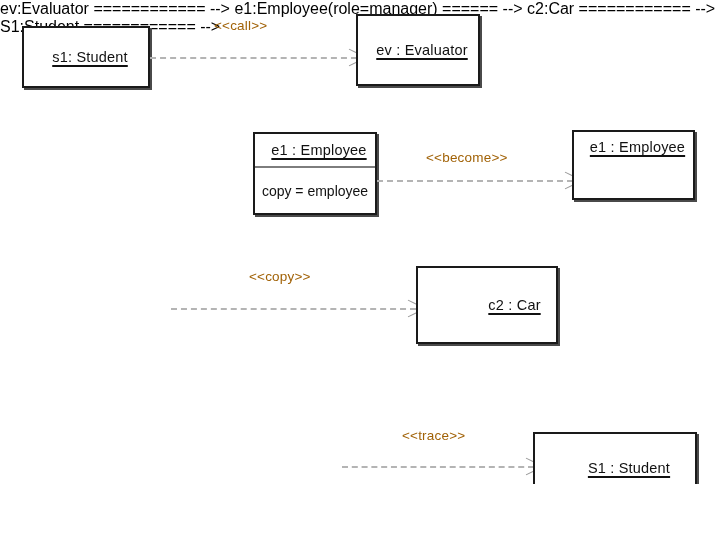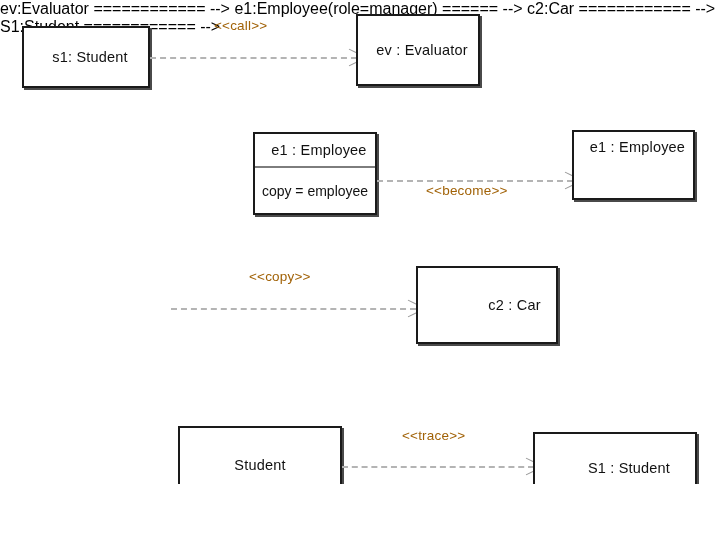--- a/index.html
+++ b/index.html
@@ -41,20 +41,21 @@
   .uml-compartment + .uml-compartment {
     border-top: 2px solid #7d7d7d;
   }
   .uml-name {
     font-size: 14.5px;
     color: #111111;
     white-space: nowrap;
     letter-spacing: 0.2px;
   }
   .uml-name.underlined {
+    text-decoration: underline;
     text-underline-offset: 3px;
     text-decoration-thickness: 1.6px;
     margin-left: 8px;
   }
   .uml-attr {
     font-size: 14px;
     color: #111111;
     white-space: nowrap;
   }
 
@@ -123,46 +124,41 @@
     <div class="uml-compartment" style="height:32px;">
       <span class="uml-name underlined">e1 : Employee</span>
     </div>
     <div class="uml-compartment grow" style="justify-content:center;">
       <span class="uml-attr">copy = employee</span>
     </div>
   </div>
 
   <div class="dep-line" style="left:377px; top:180px; width:196px;"></div>
   <div class="dep-head" style="left:564px; top:175px;"></div>
-  <div class="dep-label" style="left:426px; top:150px;margin-top:33px;">&lt;&lt;become&gt;&gt;</div>
+  <div class="dep-label" style="left:426px; top:150px;">&lt;&lt;become&gt;&gt;</div>
 
   <div class="uml-box" style="left:572px; top:130px; width:123px; height:70px;">
     <div class="uml-compartment" style="height:30px;">
       <span class="uml-name underlined">e1 : Employee</span>
     </div>
   </div>
 
    c2:Car ============ --&gt;
 
   <div class="dep-line" style="left:171px; top:308px; width:245px;"></div>
   <div class="dep-head" style="left:407px; top:303px;"></div>
   <div class="dep-label" style="left:249px; top:269px;">&lt;&lt;copy&gt;&gt;</div>
 
   <div class="uml-box" style="left:416px; top:266px; width:142px; height:78px;padding-left:47px;">
     <div class="uml-compartment grow">
       <span class="uml-name underlined">c2 : Car</span>
     </div>
   </div>
 
    S1:Student ============ --&gt;
-  <div class="uml-box" style="left:178px; top:426px; width:164px; height:78px;">
-    <div class="uml-compartment grow">
-      <span class="uml-name">Student</span>
-    </div>
-  </div>
 
   <div class="dep-line" style="left:342px; top:466px; width:192px;"></div>
   <div class="dep-head" style="left:525px; top:461px;"></div>
   <div class="dep-label" style="left:402px; top:428px;">&lt;&lt;trace&gt;&gt;</div>
 
   <div class="uml-box" style="left:533px; top:432px; width:164px; height:72px;padding-left:20px;">
     <div class="uml-compartment grow">
       <span class="uml-name underlined">S1 : Student</span>
     </div>
   </div>

